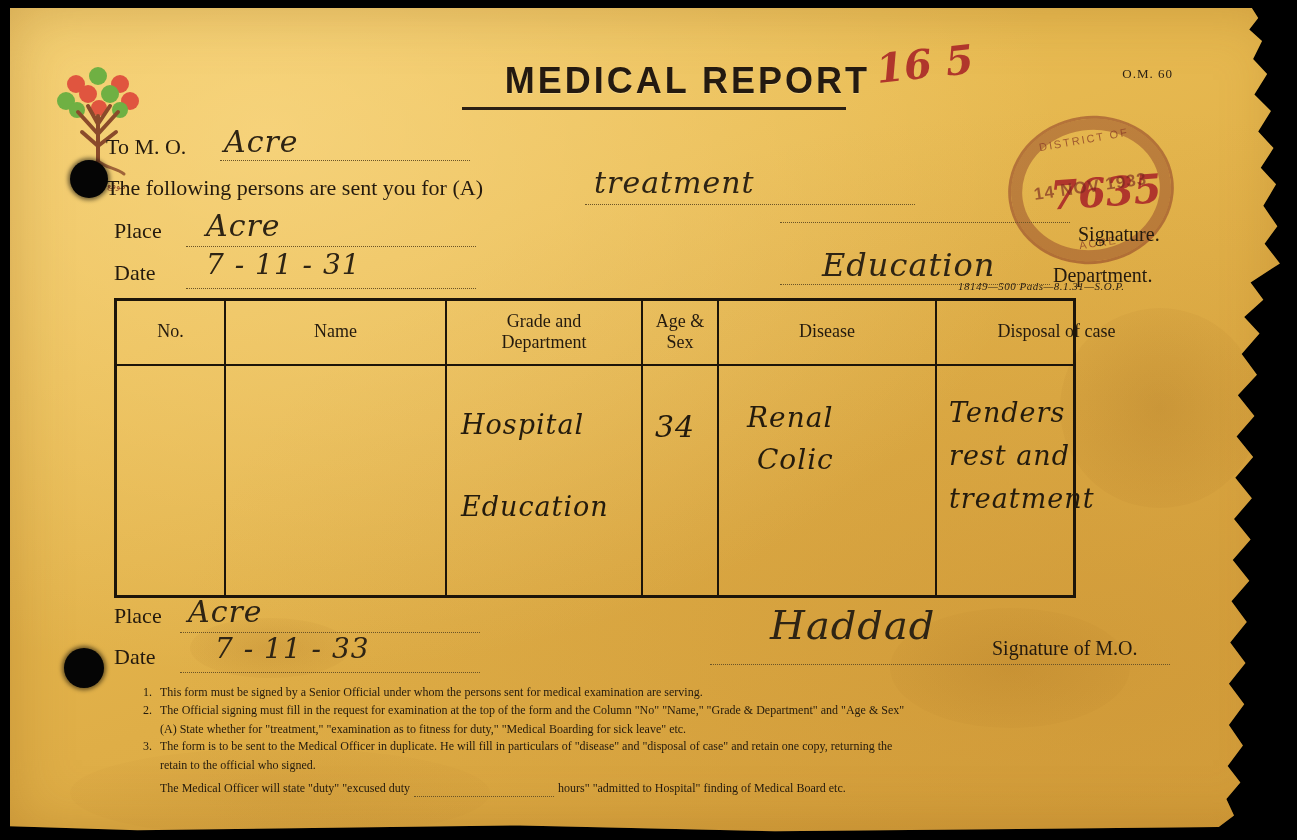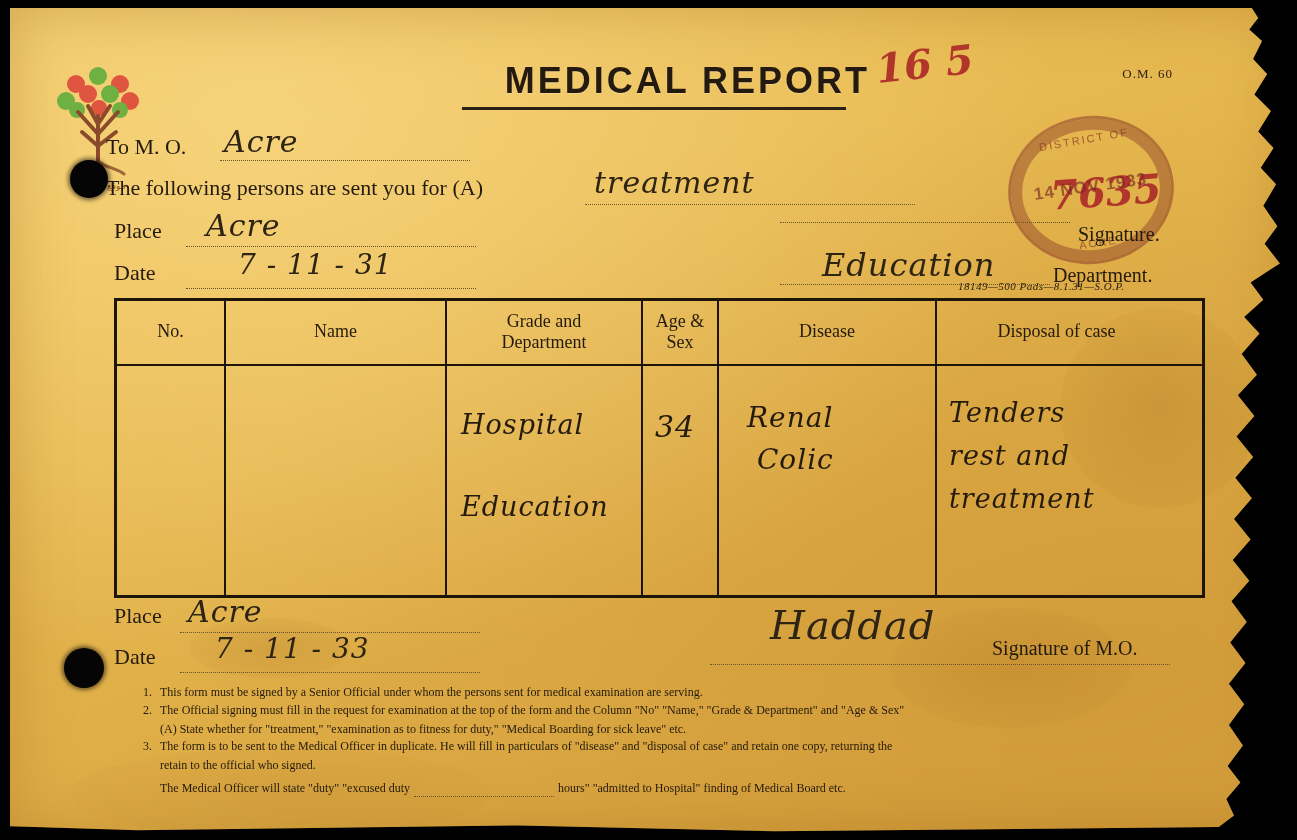--- a/index.html
+++ b/index.html
@@ -117,21 +117,21 @@
     position: absolute;
     border-bottom: 1px dotted #6b5427;
     height: 0;
   }
 
   
   #table {
     position: absolute;
     left: 104px;
     top: 290px;
-    width: 1091px;
+    width: 962px;
     height: 300px;
     border: 3px solid #1d1509;
     box-sizing: border-box;
   }
   #table .vline {
     position: absolute;
     top: 0;
     bottom: 0;
     width: 2px;
     background: #1d1509;
@@ -323,21 +323,21 @@
 
     <div class="printed" style="position:absolute;left:96px;top:167px;font-size:22px;">The following persons are sent you for (A)</div>
     <div class="hand" style="position:absolute;left:584px;top:157px;font-size:30px;">treatment</div>
     <div class="fieldline" style="left:575px;top:196px;width:330px;"></div>
 
     <div class="printed" style="position:absolute;left:104px;top:210px;font-size:22px;">Place</div>
     <div class="hand" style="position:absolute;left:196px;top:200px;font-size:30px;">Acre</div>
     <div class="fieldline" style="left:176px;top:238px;width:290px;"></div>
 
     <div class="printed" style="position:absolute;left:104px;top:252px;font-size:22px;">Date</div>
-    <div class="hand" style="position:absolute;left:196px;top:240px;font-size:28px;margin-left:32px;">7 - 11 - 31</div>
+    <div class="hand" style="position:absolute;left:196px;top:240px;font-size:28px;">7 - 11 - 31</div>
     <div class="fieldline" style="left:176px;top:280px;width:290px;"></div>
 
     <div class="printed" style="position:absolute;left:1068px;top:215px;font-size:20px;">Signature.</div>
     <div class="fieldline" style="left:770px;top:214px;width:290px;"></div>
 
     <div class="hand" style="position:absolute;left:812px;top:238px;font-size:32px;">Education</div>
     <div class="printed" style="position:absolute;left:1043px;top:256px;font-size:20px;">Department.</div>
     <div class="fieldline" style="left:770px;top:276px;width:270px;"></div>
 
     <div id="print-code">18149—500 Pads—8.1.31—S.O.P.</div>

